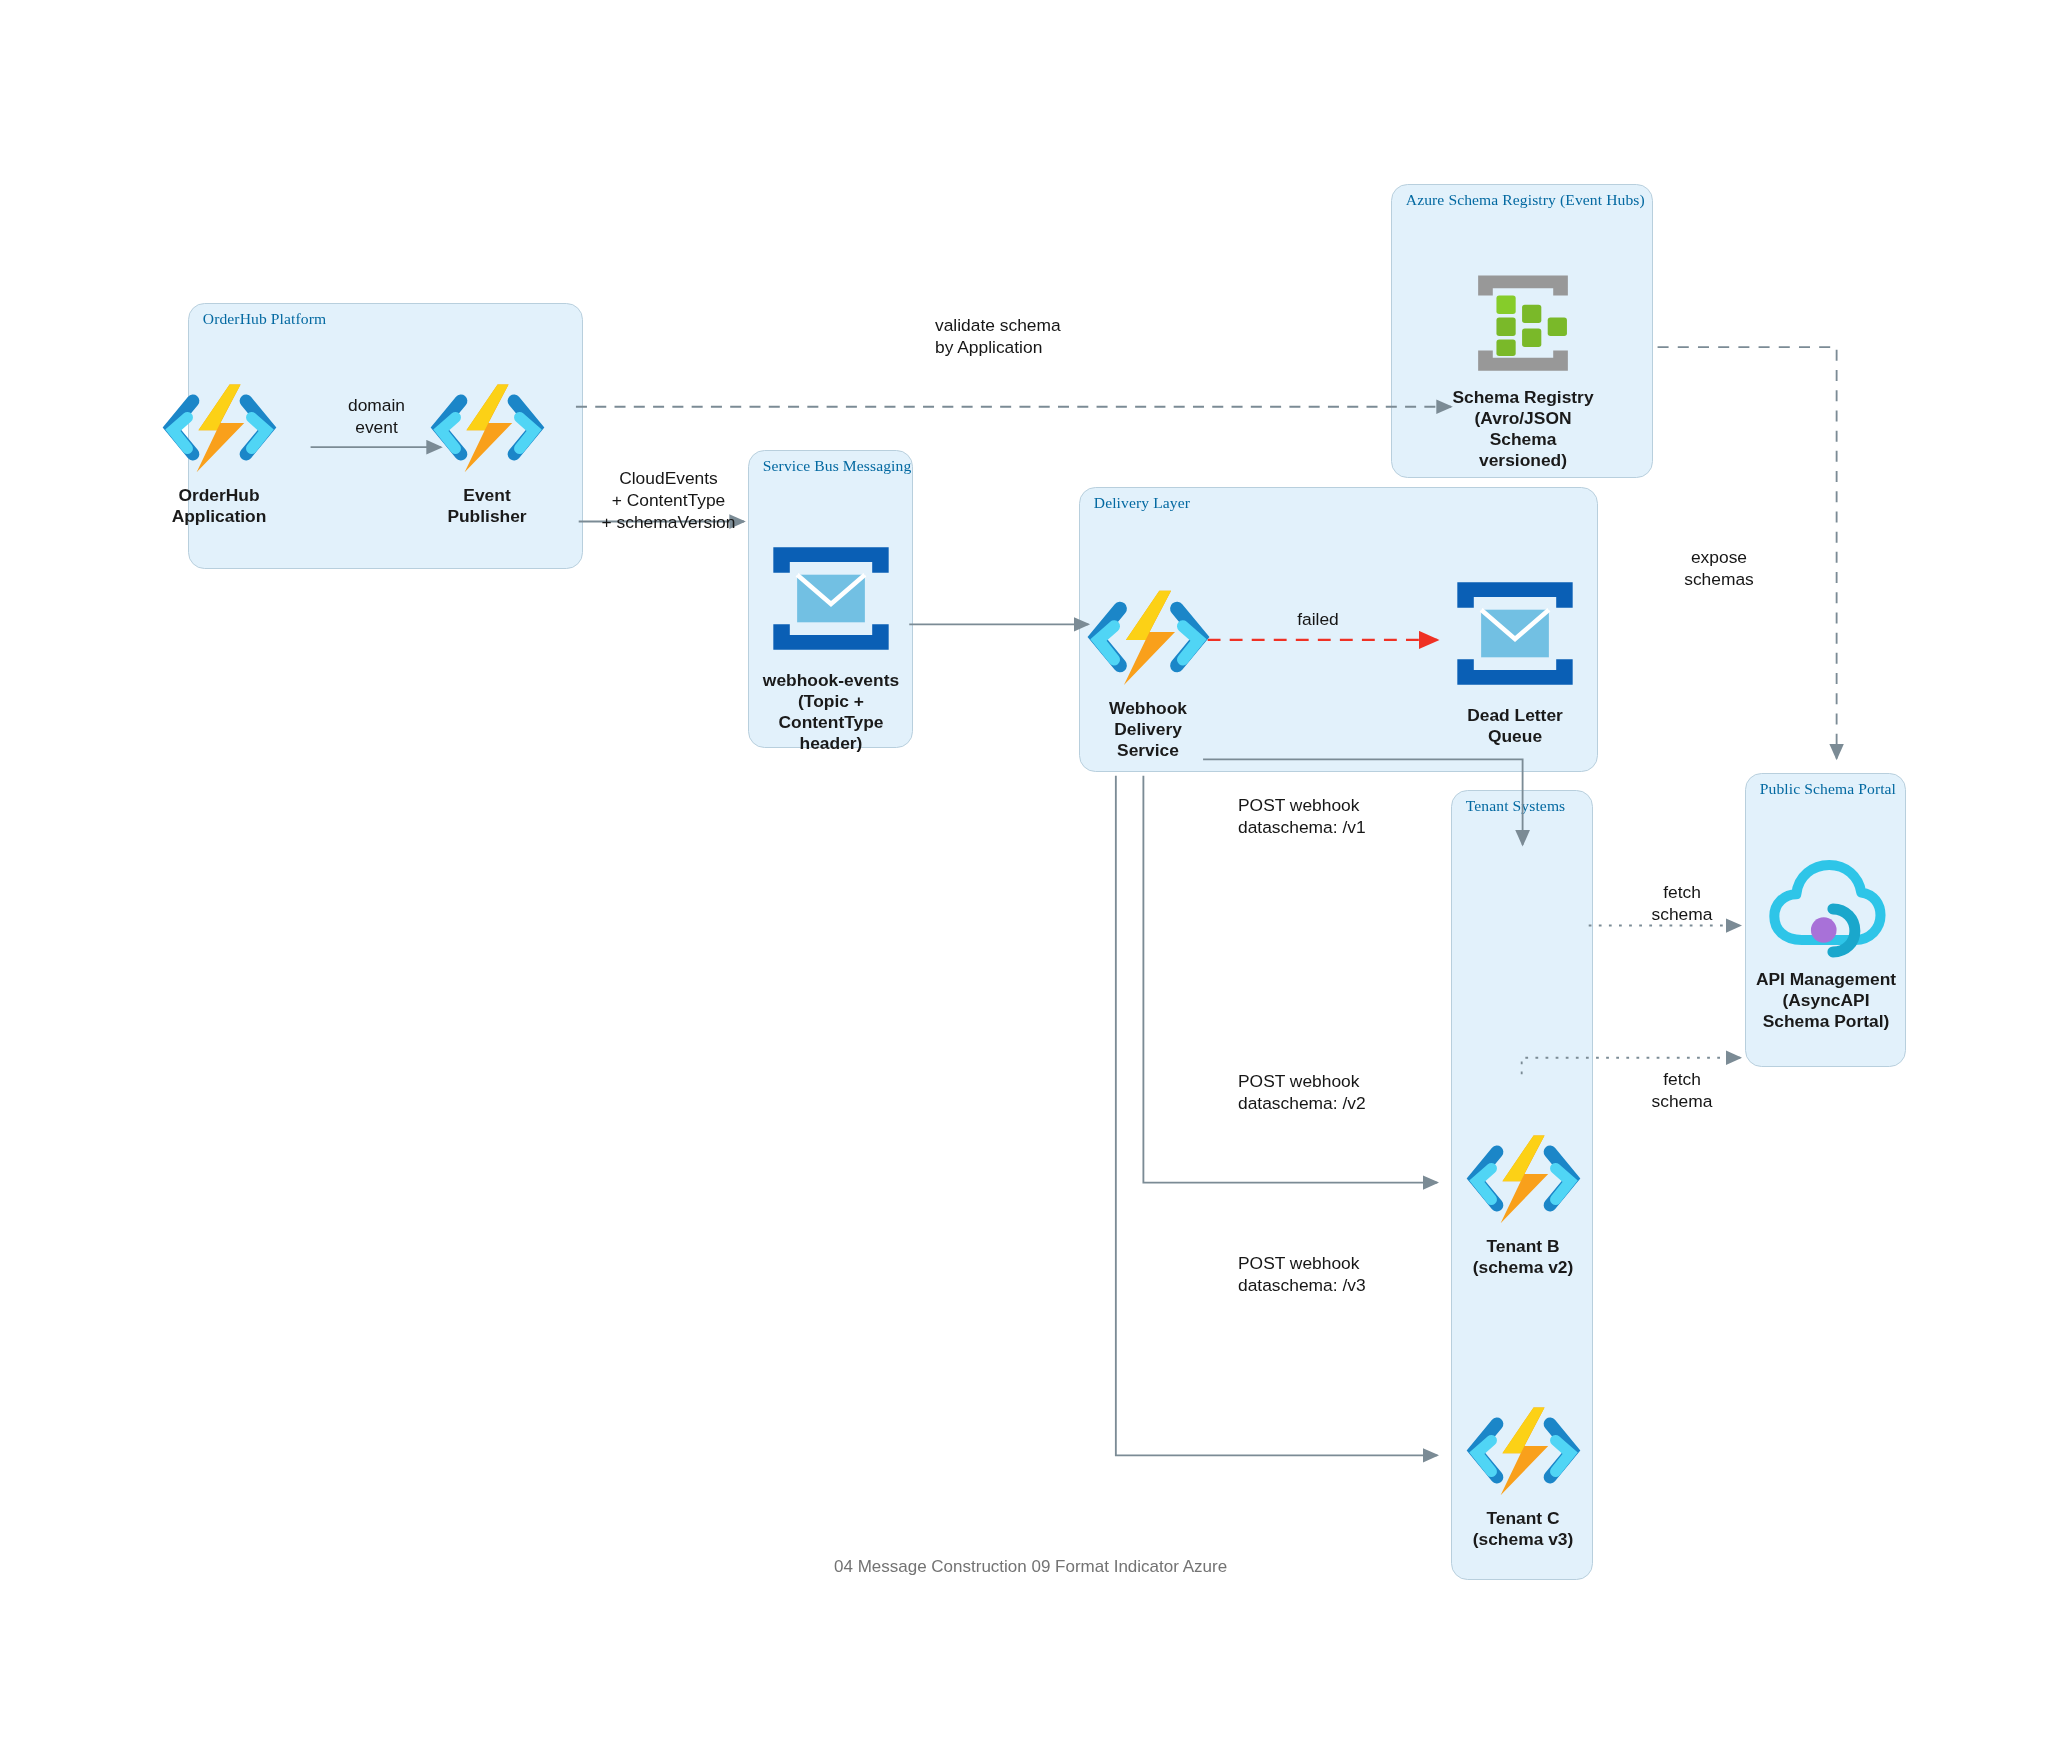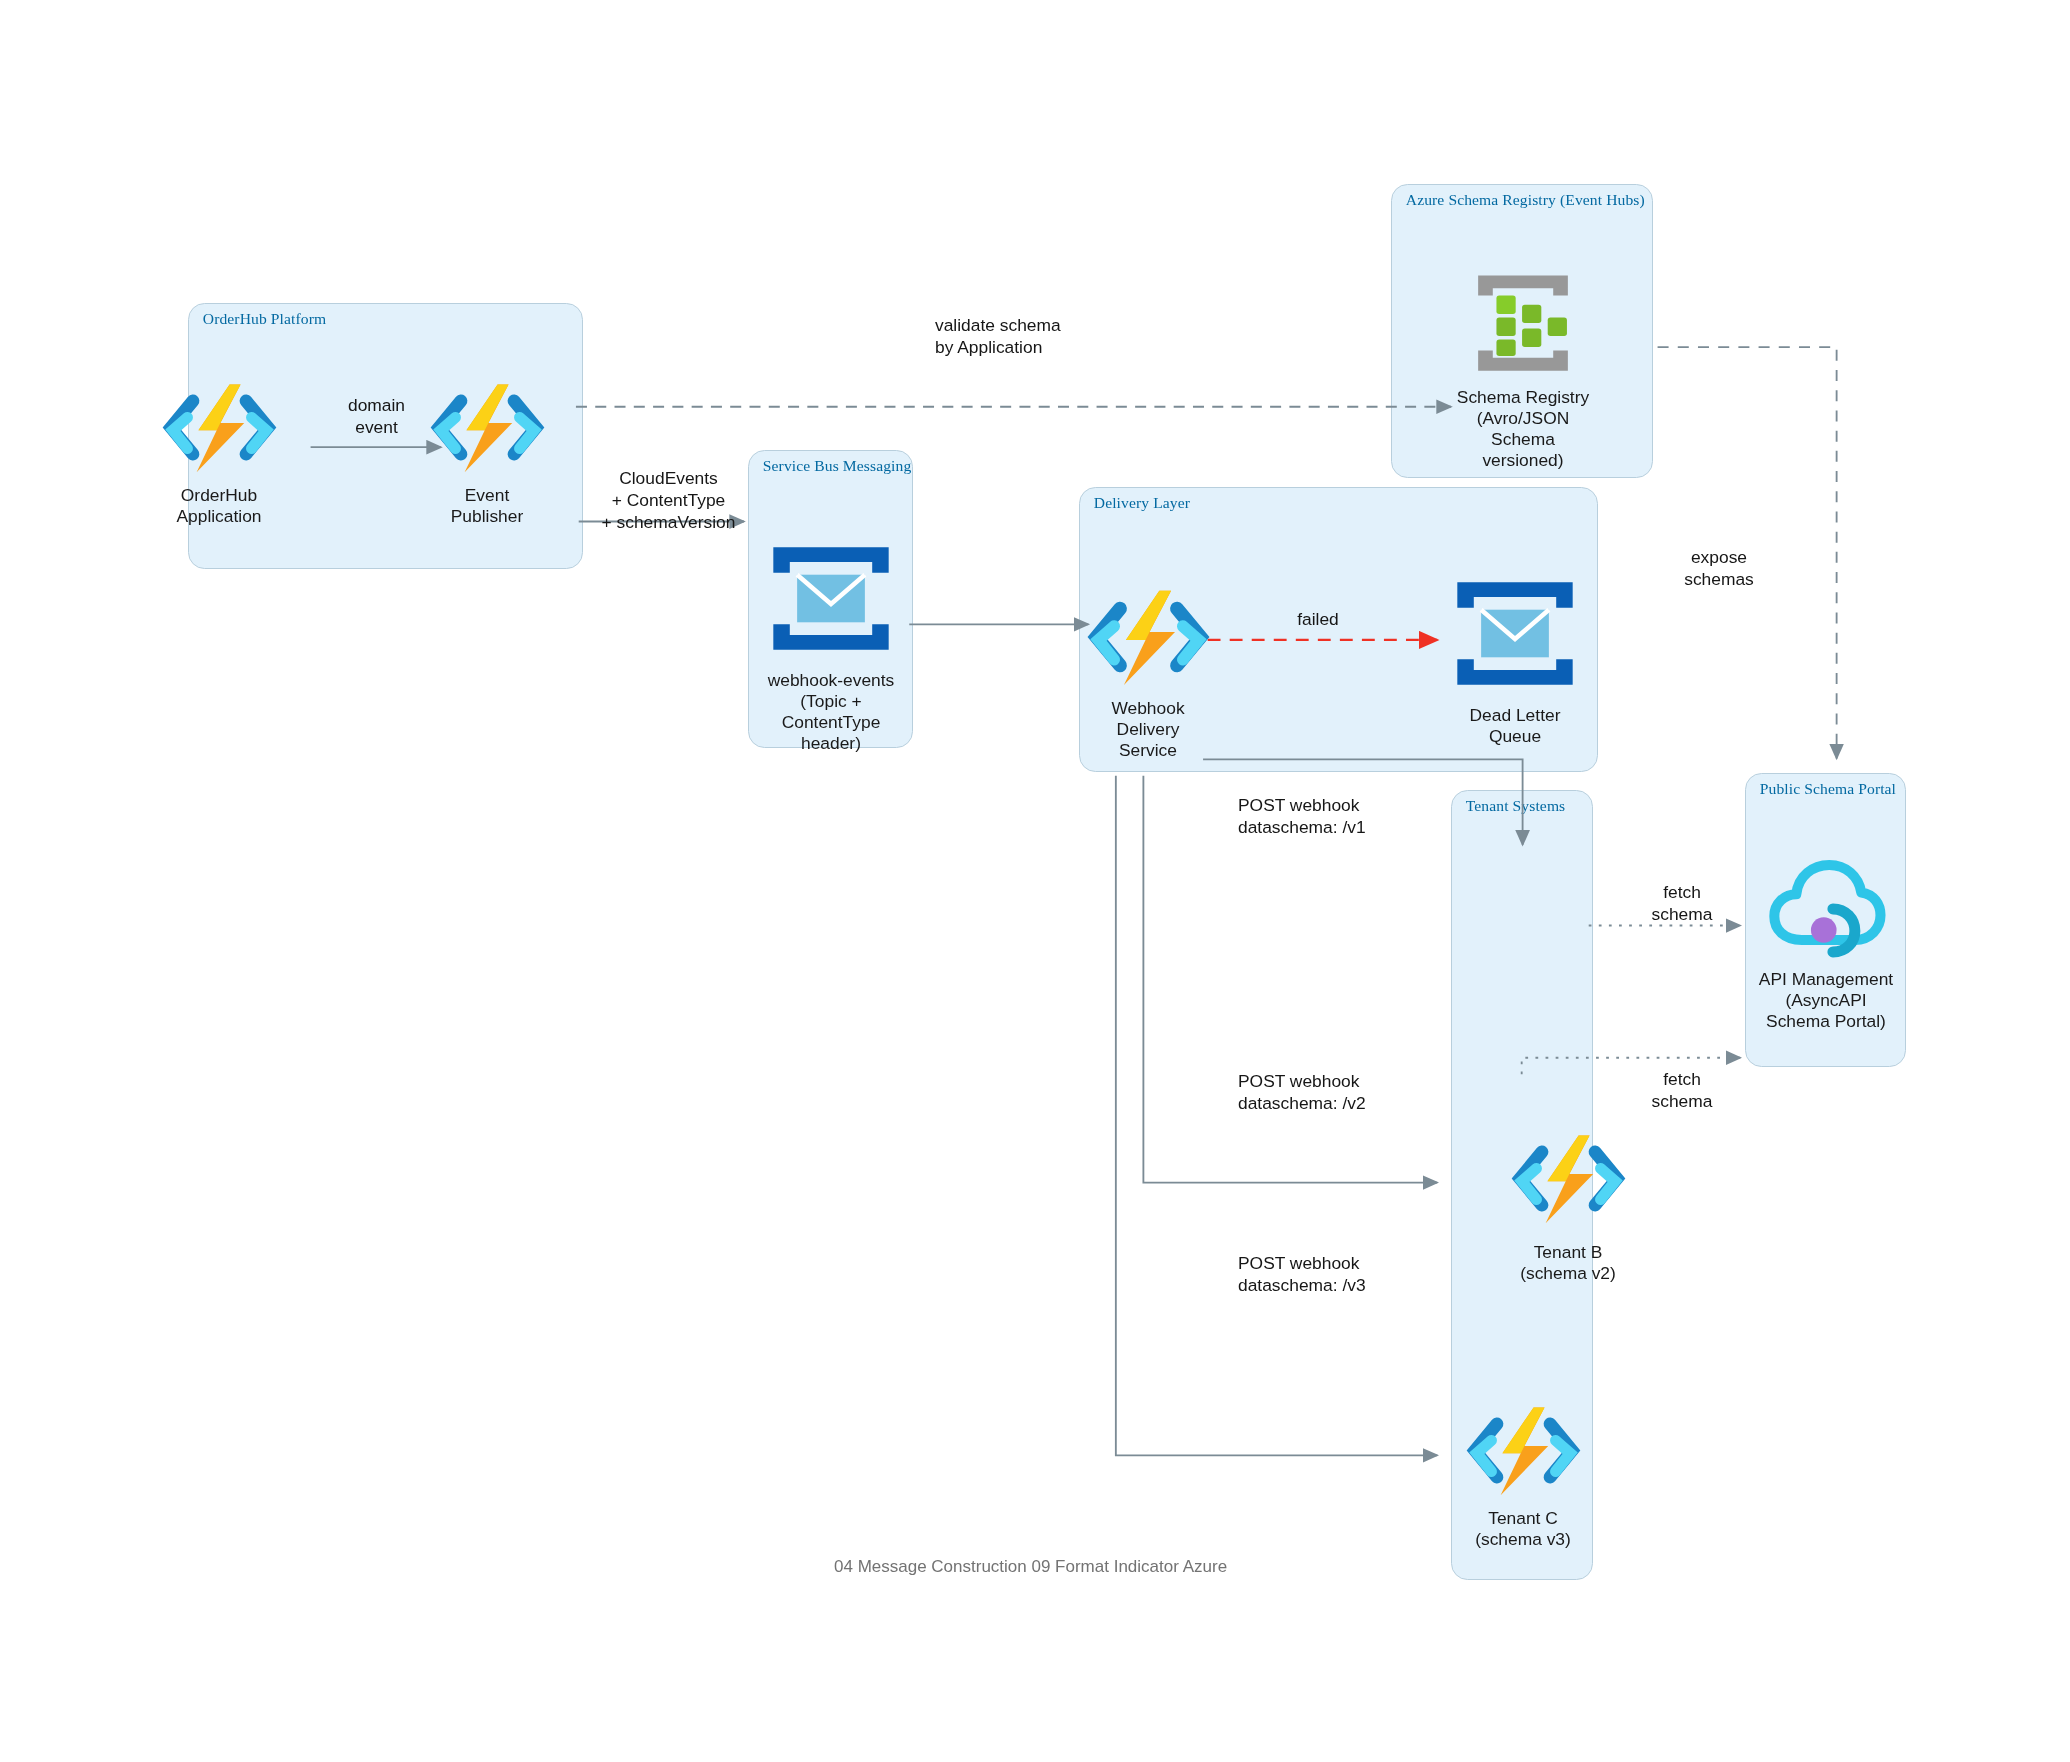--- a/index.html
+++ b/index.html
@@ -31,20 +31,21 @@
     font-family: Liberation Serif, serif;
   }
 
   
   .node {
     position: absolute;
     display: flex;
     flex-direction: column;
     align-items: center;
     width: 156px;
+    font-weight: bold;
   }
   .node .icon { position: relative; }
   .node .label {
     margin-top: 3.7px;
     font-size: 17.4px;
     line-height: 1.22;
     text-align: center;
     color: #1a1a1a;
     white-space: pre-line;
   }
@@ -228,21 +229,21 @@
         <path d="M8,126 L8,98 L26,98 L26,110 L116,110 L116,98 L134,98 L134,126 Z" fill="#0a5fb5"></path>
         <rect x="34" y="44" width="74" height="52" fill="#72c0e3"></rect>
         <path d="M34,44 L71,76 L108,44" fill="none" stroke="#ffffff" stroke-width="5"></path>
       </svg>
     </div>
     <div class="label">Dead Letter
 Queue</div>
   </div>
 
 
-  <div class="node" style="left:1490px; top:1128px; width:156px;gap:6px;">
+  <div class="node" style="left:1445px; top:1128px; width:156px;">
     <div class="icon">
       <svg width="119" height="101" viewBox="0 0 130 110">
         <g stroke-linecap="round">
           <path d="M36,26 L12,55 L36,84" stroke="#1b86c8" stroke-width="14" fill="none"></path>
           <path d="M30,44 L14,58 L30,78" stroke="#50d5f5" stroke-width="12" fill="none"></path>
           <path d="M94,26 L118,55 L94,84" stroke="#1b86c8" stroke-width="14" fill="none"></path>
           <path d="M100,44 L116,58 L100,78" stroke="#50d5f5" stroke-width="12" fill="none"></path>
         </g>
         <path d="M76,8 L42,58 L62,58 L40,104 L92,50 L66,50 L88,8 Z" fill="#f9a01b"></path>
         <path d="M76,8 L42,58 L62,58 L70,42 L88,8 Z" fill="#fcd116"></path>

